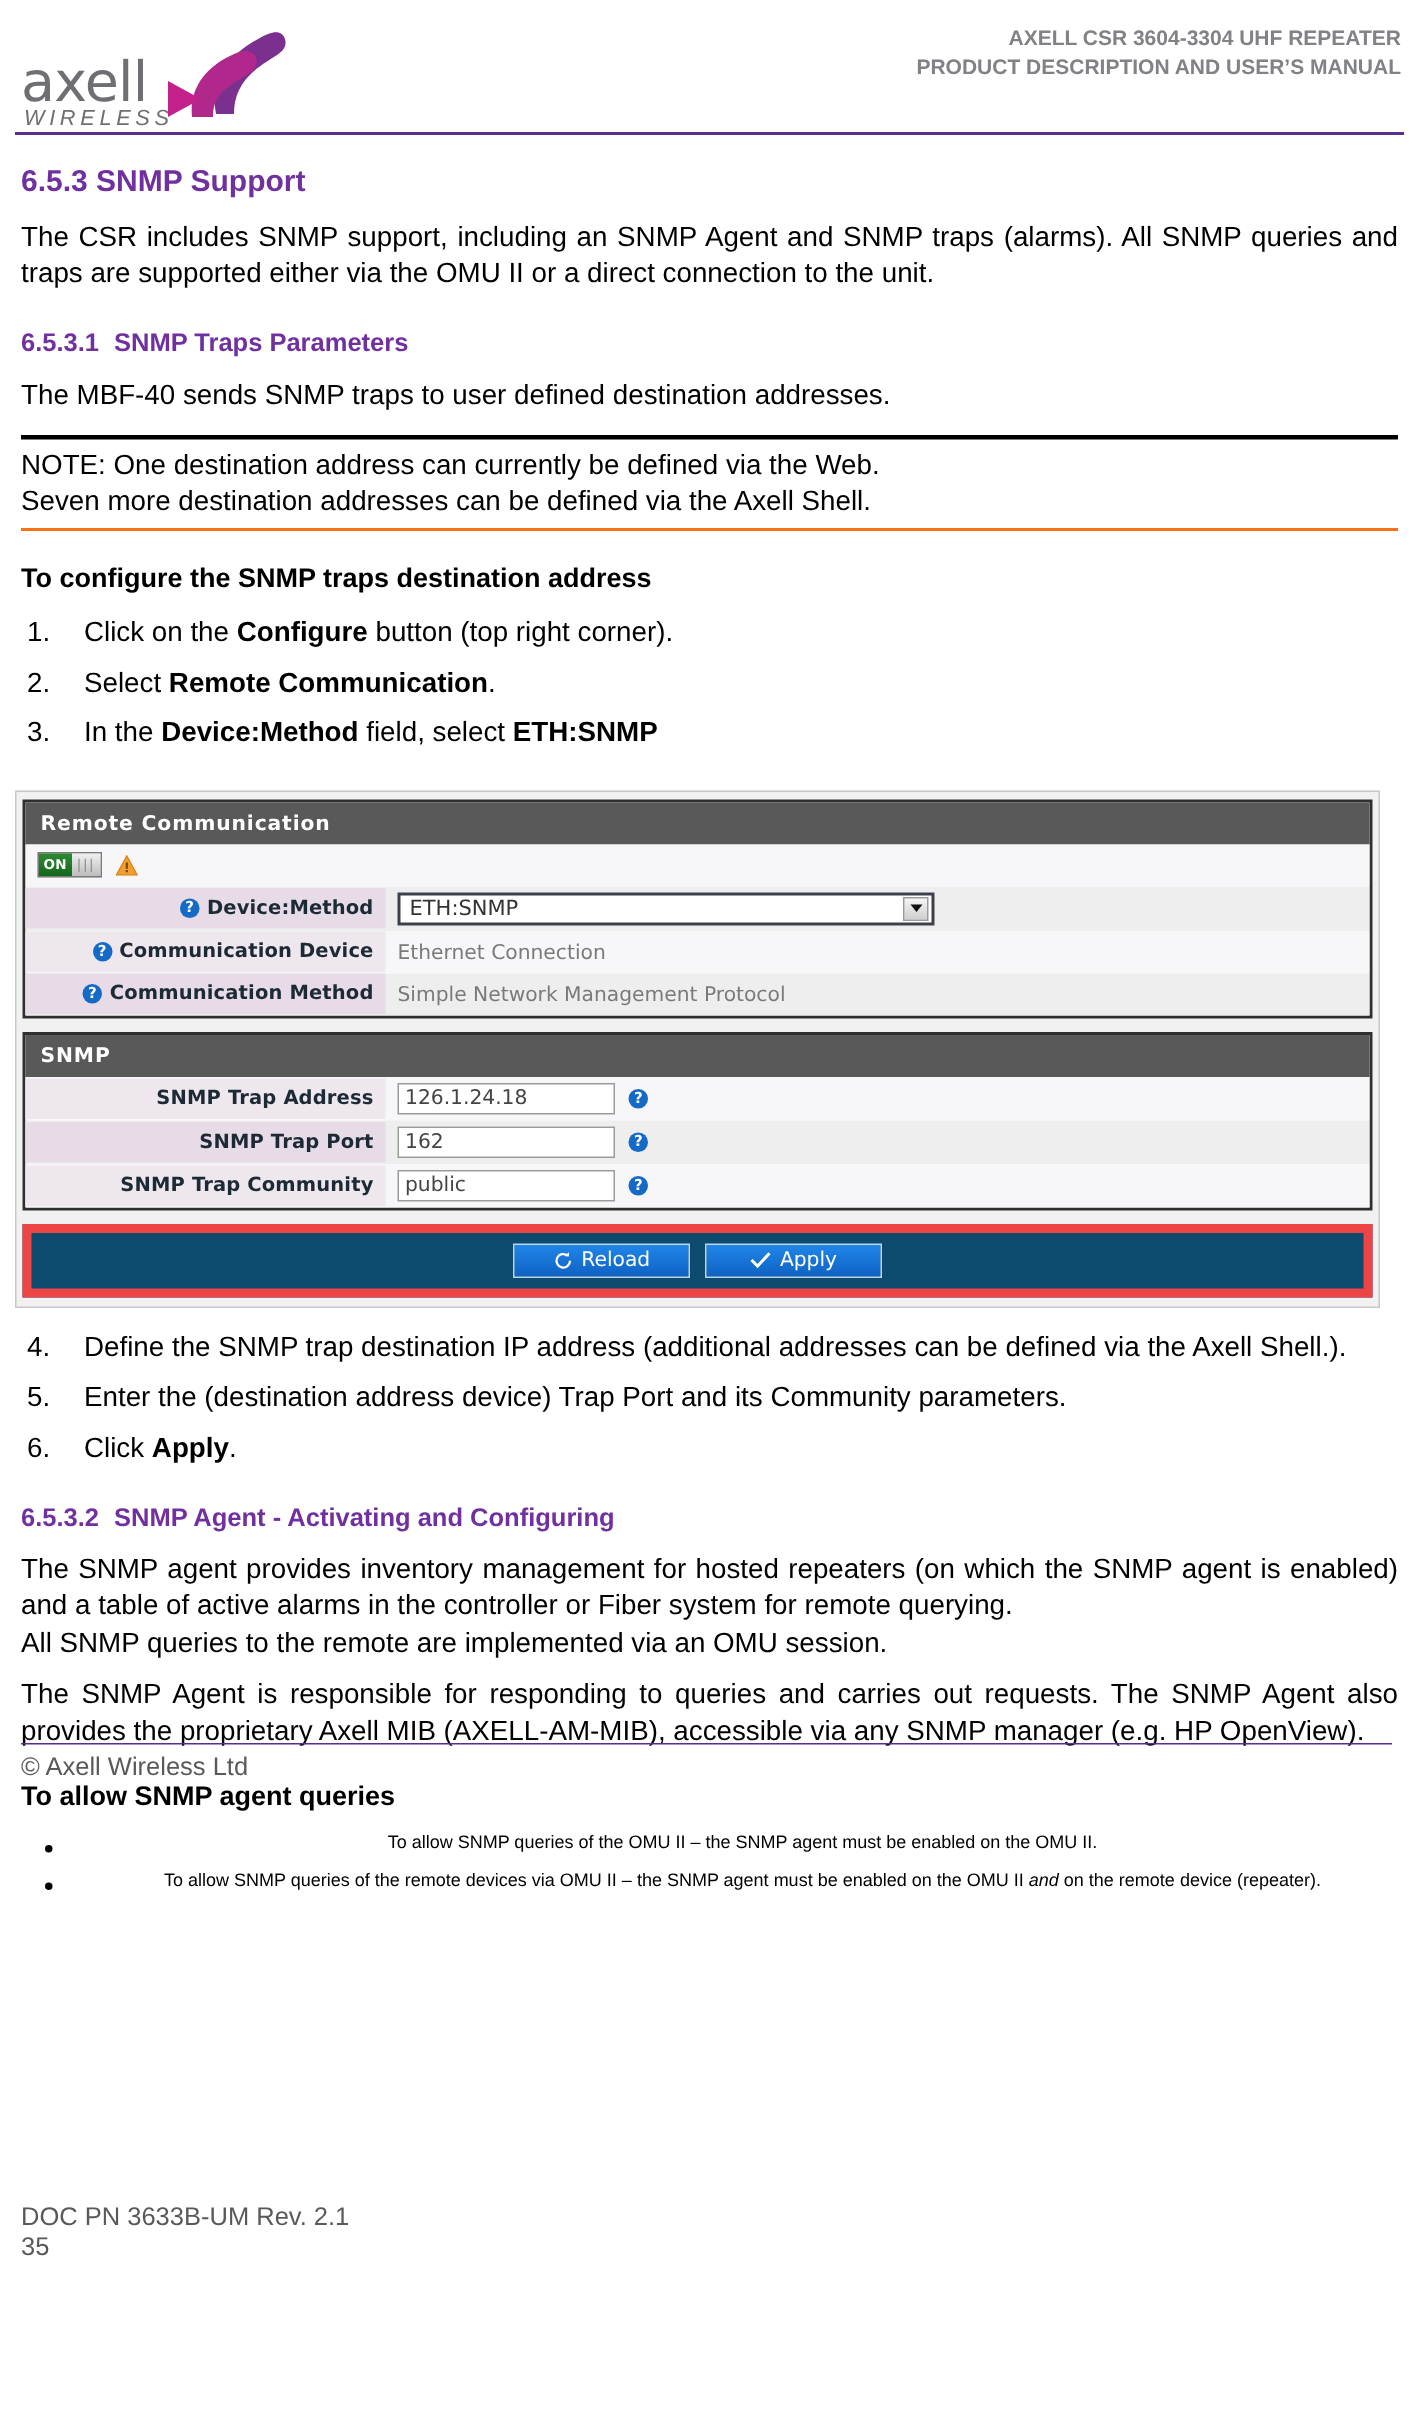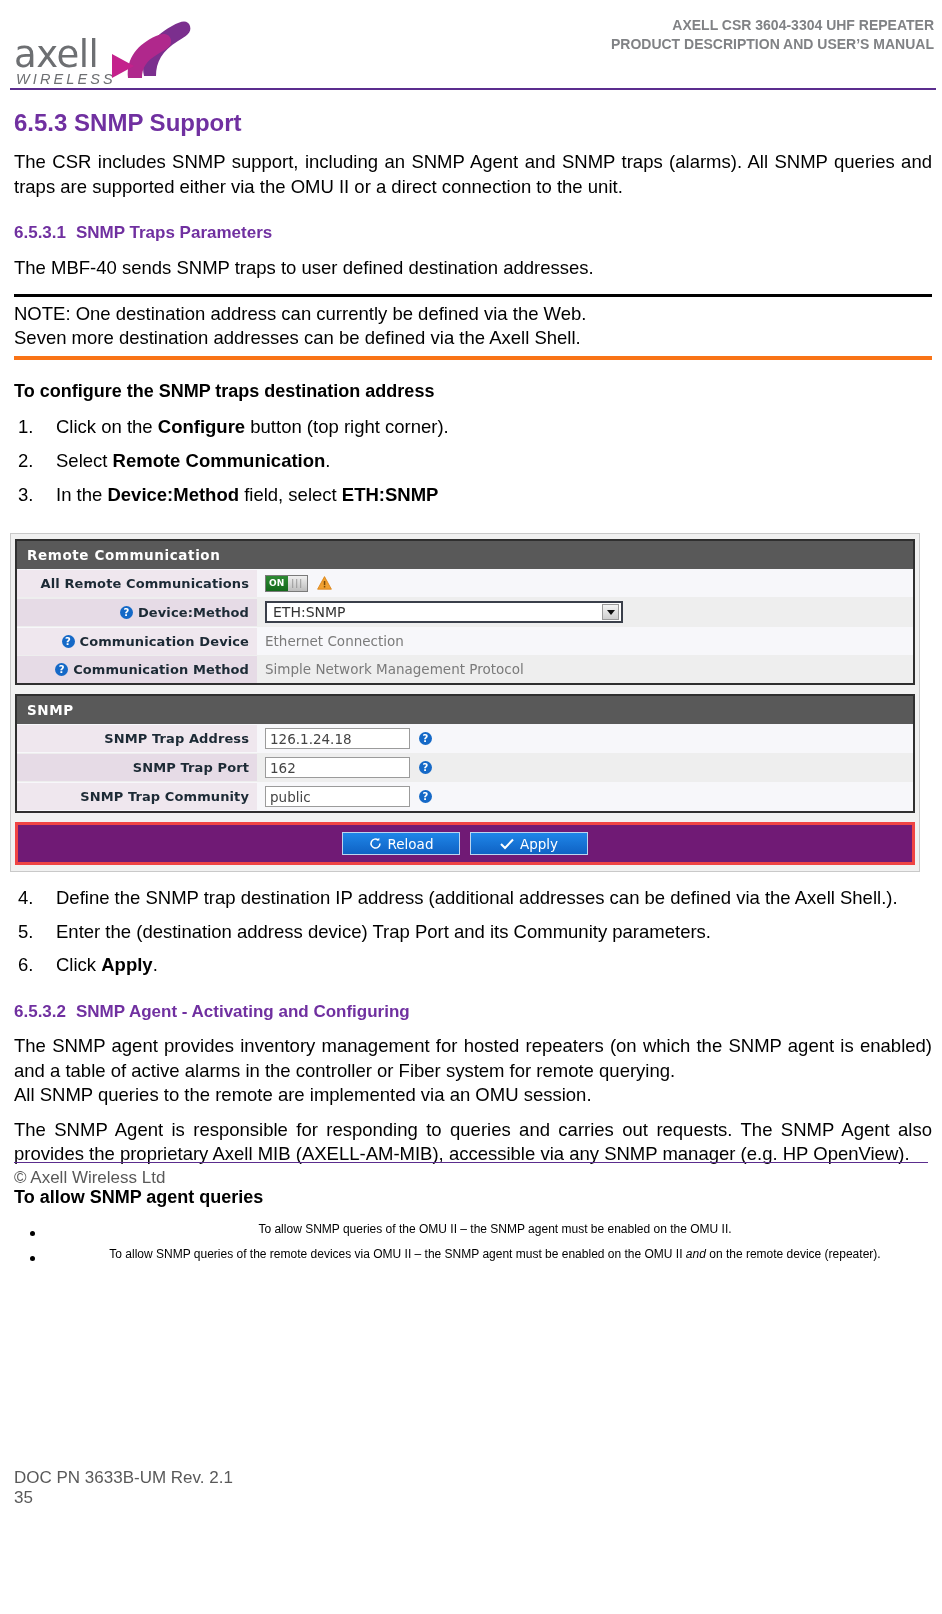--- a/index.html
+++ b/index.html
@@ -72,21 +72,21 @@
     background: #5b2d8e;
   }
 
   
   .content {
     padding: 0 10px 0 14px;
   }
 
   h2.sec {
     font-family: "Liberation Sans", sans-serif;
-    font-size: 24px;
+    font-size: 20px;
     font-weight: bold;
     color: #7030a0;
     margin: 18px 0 14px 0;
     line-height: 1.1;
   }
   h3.subsec {
     font-family: "Liberation Sans", sans-serif;
     font-size: 17px;
     font-weight: bold;
     color: #7030a0;
@@ -108,21 +108,21 @@
   h4.lead {
     font-size: 18px;
     font-weight: bold;
     margin: 20px 0 12px 0;
     line-height: 1.3;
   }
 
   
   .note-box {
     border-top: 3px solid #000;
-    border-bottom: 4px solid #f97316;
+    border-bottom: 2px solid #f97316;
     padding: 5px 0 6px 0;
     margin: 14px 0 4px 0;
   }
   .note-box p {
     font-size: 18.5px;
     line-height: 1.30;
     margin: 0;
   }
 
   
@@ -300,22 +300,22 @@
     background: #fff;
     font-size: 13.5px;
     color: #444;
     padding: 0 4px;
     font-family: "DejaVu Sans", sans-serif;
     display: flex; align-items: center;
     flex: 0 0 145px;
   }
 
   .btnbar {
-    background: #701a75;
-    border: 3px solid #ef4444;
+    background: #0c4a6e;
+    border: 6px solid #ef4444;
     padding: 7px 0;
     display: flex;
     justify-content: center;
     gap: 10px;
   }
   .btn {
     width: 118px;
     height: 23px;
     background: linear-gradient(#1f86e8, #0f62c4);
     border: 1px solid #bcd5ef;
@@ -405,21 +405,20 @@
       <span class="idx">3.</span><span>In the </span><b>Device:Method</b><span> field, select </span><b>ETH:SNMP</b>
     </li>
   </ol>
 
   <div class="shot">
 
     <div class="panel">
       <div class="panel-head">Remote Communication</div>
 
       <div class="row odd">
-        <div class="lbl">All Remote Communications</div>
         <div class="val">
           <span class="toggle">
             <span class="on">ON</span>
             <span class="knob">|||</span>
           </span>
           <svg class="warn-tri" width="15" height="14" viewBox="0 0 15 14">
             <path d="M7.5,0.6 L14.4,13.2 L0.6,13.2 Z" fill="#f0a030" stroke="#d98012" stroke-width="0.8"></path>
             <rect x="6.8" y="5" width="1.5" height="4.2" fill="#7a4a05"></rect>
             <rect x="6.8" y="10" width="1.5" height="1.5" fill="#7a4a05"></rect>
           </svg>

